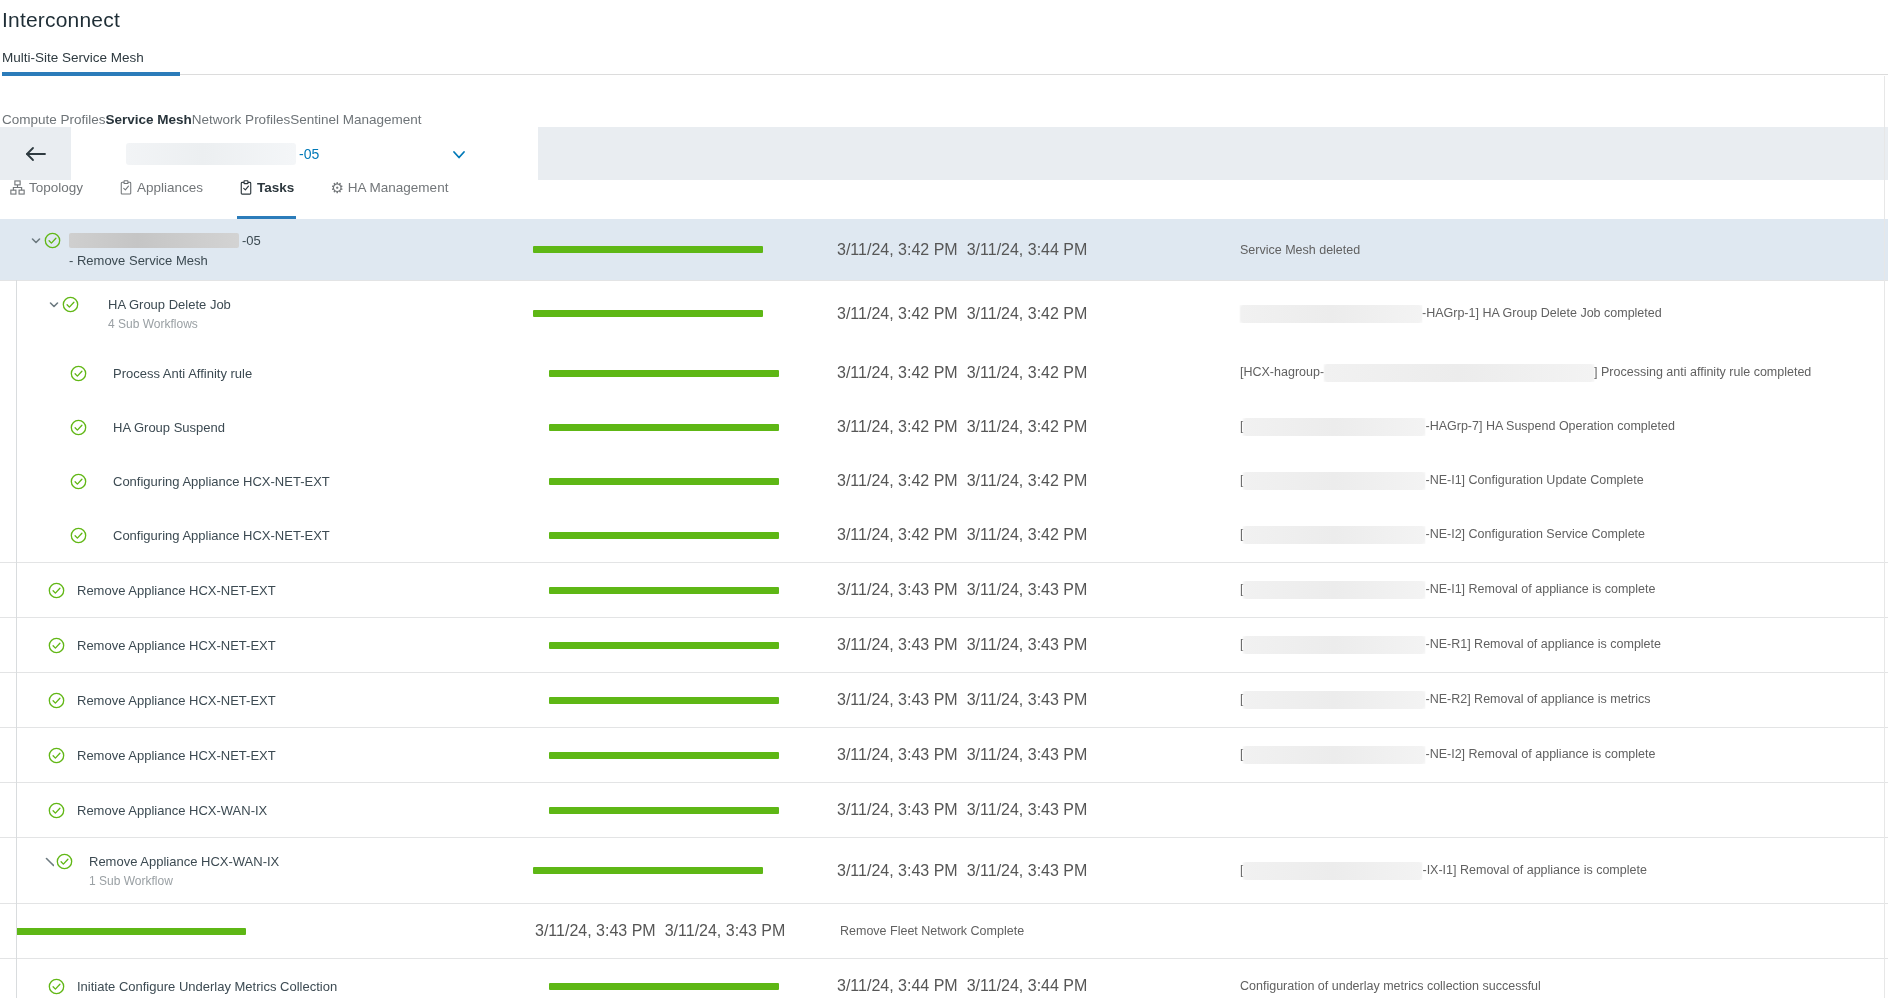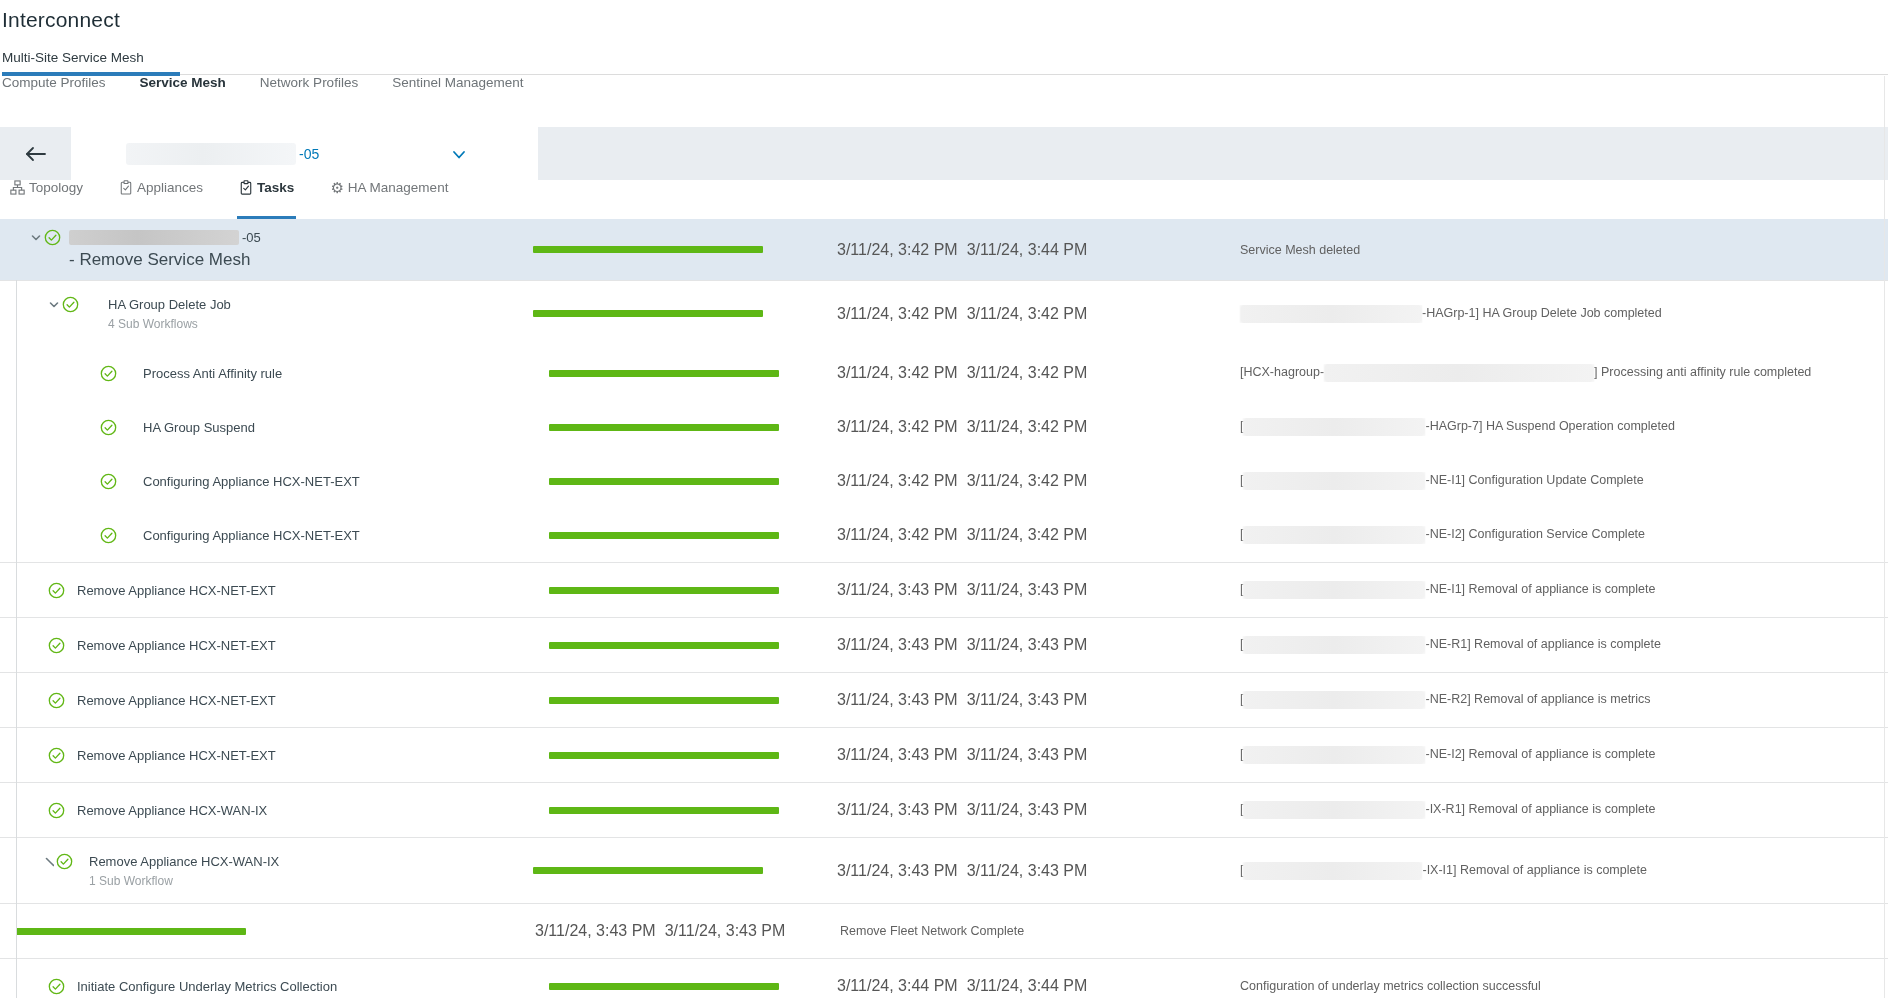--- a/index.html
+++ b/index.html
@@ -7,21 +7,21 @@
        font-family:"Liberation Sans",sans-serif;color:#454545;position:relative}
 
   
   .page-header{padding:8px 0 0 2px}
   .page-title{font-size:21px;color:#1f2e36;font-weight:400;letter-spacing:.2px}
   .subtitle-wrap{margin-top:16px;position:relative;border-bottom:1px solid #dcdcdc}
   .page-subtitle{font-size:13.5px;color:#2e3a40;display:inline-block;padding-bottom:9px}
   .subtitle-underline{position:absolute;left:0;bottom:-2px;width:178px;height:4px;background:#2b7cba}
 
   
-  .main-tabs{display:flex;gap:34px;align-items:flex-start;height:52px;padding-left:2px}
+  .main-tabs{display:flex;align-items:flex-end;height:52px;padding-left:2px}
   .tab{font-size:13.5px;color:#6e7478;cursor:pointer}
   .tab.active{color:#27333a;font-weight:700}
 
   
   .band{height:53px;background:#e9edf1;display:flex;align-items:stretch}
   .back-btn{width:71px;display:flex;align-items:center;justify-content:center;cursor:pointer}
   .combo{width:467px;background:#fff;display:flex;align-items:center;padding-left:55px;box-sizing:border-box}
   .redacted-combo{display:inline-block;width:170px;height:22px;border-radius:3px;
       background:linear-gradient(90deg,#f2f4f6,#eceff1 45%,#f4f6f8);filter:blur(.4px)}
   .combo-text{font-size:14px;color:#0079B8;margin-left:3px}
@@ -44,33 +44,33 @@
   .task-row.two{height:65px}
   .task-row.lvl1{height:61px}
   .task-row.sep{border-bottom:1px solid #e3e4e5}
   .task-row.selected{background:#dfe8f1}
 
   .cell-name{display:flex;align-items:flex-start}
   .lvl1  .cell-name{padding-left:30px}
   .lvl2  .cell-name{padding-left:48px}
   .lvl2h .cell-name{padding-left:48px}
   .lvl2x .cell-name{padding-left:42px}
-  .lvl3  .cell-name{padding-left:100px}
+  .lvl3  .cell-name{padding-left:70px}
   .caret{width:14px;margin-top:3px;flex:0 0 14px}
   .check{margin-top:0;flex:0 0 17px;margin-right:12px}
   .lvl1  .check{margin-right:8px}
   .lvl2h .check{margin-right:29px}
   .lvl2x .check{margin-right:16px}
   .lvl3  .check{margin-right:26px}
   .nb{display:flex;flex-direction:column;gap:5px;padding-top:1px}
   .name-line{display:flex;align-items:center;font-size:13px;color:#3c4a52;white-space:nowrap}
   .redacted-name{display:inline-block;width:170px;height:15px;border-radius:2px;margin-right:3px;
       background:linear-gradient(90deg,#cfcfcf,#c5c5c5 40%,#d3d3d3);filter:blur(.6px)}
   .task-subtitle{font-size:12px;color:#9aa0a4;white-space:nowrap}
-  .lvl1 .task-subtitle{color:#3c4a52;font-size:17px}
+  .lvl1 .task-subtitle{color:#3c4a52;font-size:13px}
 
   .cell-bar{padding-left:16px}
   .lvl1 .cell-bar,.lvl2h .cell-bar,.lvl2x .cell-bar{padding-left:0}
   .bar-fill{height:7px;background:#5EB715;border-radius:1px}
 
   .cell-time{display:flex;gap:9px;font-size:16px;color:#565656;white-space:nowrap;padding-left:2px}
   .cell-status{font-size:12.5px;color:#616161;white-space:nowrap;overflow:hidden;padding-left:5px}
   .redacted-status{display:inline-block;height:18px;border-radius:2px;vertical-align:middle;
       background:linear-gradient(90deg,#f1f1f1,#ececec 50%,#f3f3f3);box-shadow:0 0 2px 1px #f1f1f1;
       margin:0 1px;filter:blur(.4px)}
@@ -464,23 +464,20 @@
 
       </span>
     </div>
     <div class="cell-bar">
       <div class="bar-fill" style="width: 230px;"></div>
     </div>
     <div class="cell-time">
       <span>3/11/24, 3:43 PM</span>
       <span>3/11/24, 3:43 PM</span>
     </div>
-    <div class="cell-status">
-      <span>[</span><span class="redacted-status" style="width: 180px;"></span><span>-IX-R1] Removal of appliance is complete</span>
-    </div>
   </div>
     <div class="task-row lvl2x two sep">
     <div class="cell-name">
 
       <span class="caret">
         <svg width="12" height="12" viewBox="0 0 12 12" fill="none" stroke="#6d7a80" stroke-width="1.6" stroke-linecap="round" stroke-linejoin="round">
           <polyline points="4.5,2.5 8,6 11.5,9.5"></polyline>
         </svg>
       </span>
       <span class="check">

